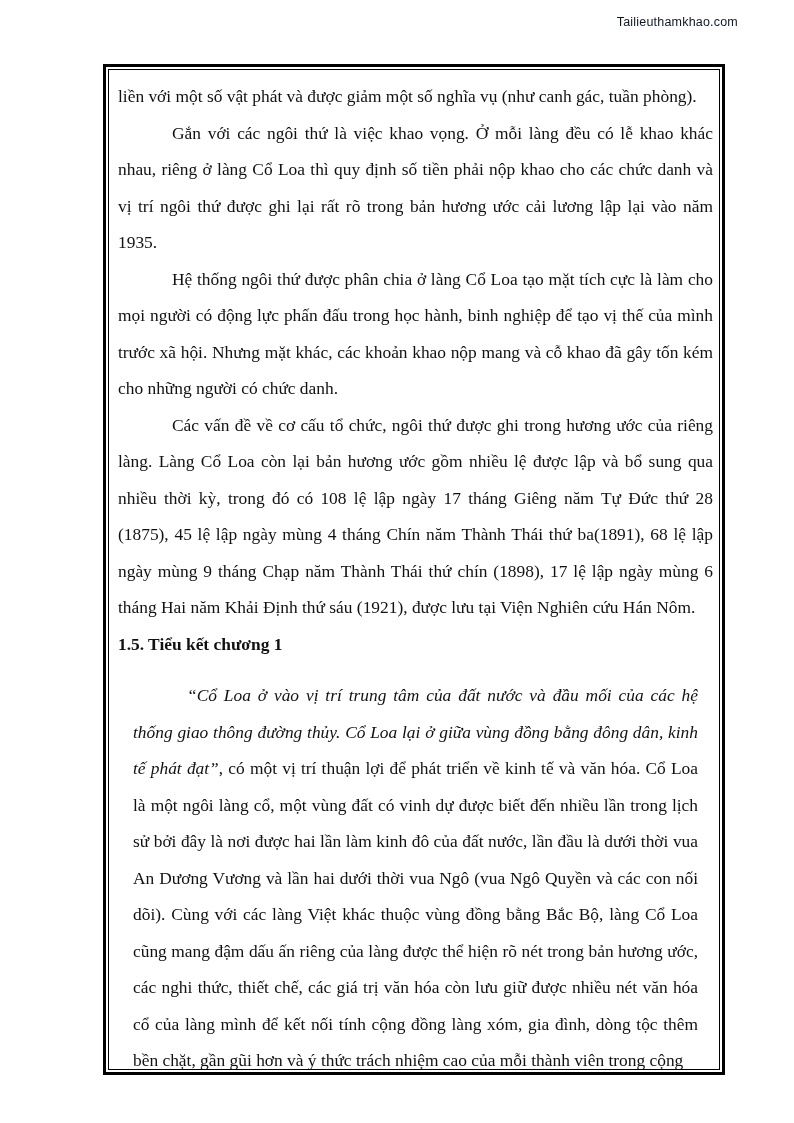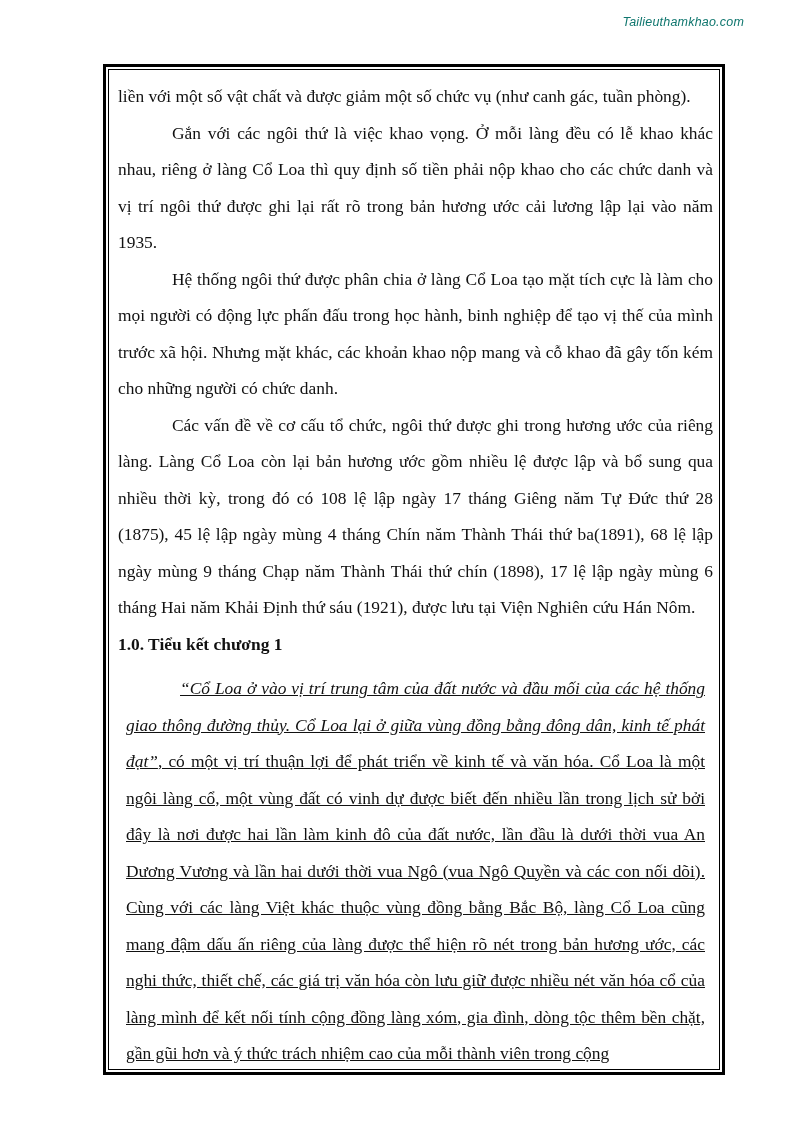--- a/index.html
+++ b/index.html
@@ -11,28 +11,27 @@
     height: 1123px;
     background: #ffffff;
     font-family: "Liberation Serif", "DejaVu Serif", serif;
     position: relative;
     overflow: hidden;
   }
 
   #watermark {
     position: absolute;
     top: 15px;
-    right: 50px;
+    right: 56px;
     font-family: "Liberation Sans", "DejaVu Sans", sans-serif;
     font-size: 12.5px;
-    color: #0f766e;
+    color: #0f172a;
     letter-spacing: 0.2px;
     white-space: nowrap;
     user-select: none;
-    font-style: italic;
   }
 
   #page-frame {
     position: absolute;
     left: 103px;
     top: 64px;
     width: 622px;
     height: 1011px;
     border: 3px solid #000000;
     box-sizing: border-box;
@@ -75,40 +74,39 @@
     margin: 0;
     font-weight: bold;
     text-align: left;
     text-indent: 0;
   }
   span.quote-italic {
     font-style: italic;
   }
   
   p.clipped {
-    margin: 8px;
-    text-decoration: underline;
+    margin: 15px;
   }
 </style>
 </head>
 <body>
 
 <div id="watermark">Tailieuthamkhao.com</div>
 
 <div id="page-frame">
   <div id="page-frame-inner">
     <div id="content">
 
-      <p class="body-para">liền với một số vật chất và được giảm một số chức vụ (như canh gác, tuần phòng).</p>
+      <p class="body-para">liền với một số vật phát và được giảm một số nghĩa vụ (như canh gác, tuần phòng).</p>
 
       <p class="body-para indent">Gắn với các ngôi thứ là việc khao vọng. Ở mỗi làng đều có lễ khao khác nhau, riêng ở làng Cổ Loa thì quy định số tiền phải nộp khao cho các chức danh và vị trí ngôi thứ được ghi lại rất rõ trong bản hương ước cải lương lập lại vào năm 1935.</p>
 
       <p class="body-para indent">Hệ thống ngôi thứ được phân chia ở làng Cổ Loa tạo mặt tích cực là làm cho mọi người có động lực phấn đấu trong học hành, binh nghiệp để tạo vị thế của mình trước xã hội. Nhưng mặt khác, các khoản khao nộp mang và cỗ khao đã gây tốn kém cho những người có chức danh.</p>
 
       <p class="body-para indent">Các vấn đề về cơ cấu tổ chức, ngôi thứ được ghi trong hương ước của riêng làng. Làng Cổ Loa còn lại bản hương ước gồm nhiều lệ được lập và bổ sung qua nhiều thời kỳ, trong đó có 108 lệ lập ngày 17 tháng Giêng năm Tự Đức thứ 28 (1875), 45 lệ lập ngày mùng 4 tháng Chín năm Thành Thái thứ ba(1891), 68 lệ lập ngày mùng 9 tháng Chạp năm Thành Thái thứ chín (1898), 17 lệ lập ngày mùng 6 tháng Hai năm Khải Định thứ sáu (1921), được lưu tại Viện Nghiên cứu Hán Nôm.</p>
 
-      <p class="heading">1.0. Tiểu kết chương 1</p>
+      <p class="heading">1.5. Tiểu kết chương 1</p>
 
       <p class="body-para indent clipped"><span class="quote-italic">“Cổ Loa ở vào vị trí trung tâm của đất nước và đầu mối của các hệ thống giao thông đường thủy. Cổ Loa lại ở giữa vùng đồng bằng đông dân, kinh tế phát đạt”</span><span>, có một vị trí thuận lợi để phát triển về kinh tế và văn hóa. Cổ Loa là một ngôi làng cổ, một vùng đất có vinh dự được biết đến nhiều lần trong lịch sử bởi đây là nơi được hai lần làm kinh đô của đất nước, lần đầu là dưới thời vua An Dương Vương và lần hai dưới thời vua Ngô (vua Ngô Quyền và các con nối dõi). Cùng với các làng Việt khác thuộc vùng đồng bằng Bắc Bộ, làng Cổ Loa cũng mang đậm dấu ấn riêng của làng được thể hiện rõ nét trong bản hương ước, các nghi thức, thiết chế, các giá trị văn hóa còn lưu giữ được nhiều nét văn hóa cổ của làng mình để kết nối tính cộng đồng làng xóm, gia đình, dòng tộc thêm bền chặt, gần gũi hơn và ý thức trách nhiệm cao của mỗi thành viên trong cộng</span></p>
 
     </div>
   </div>
 </div>
 
 </body></html>

